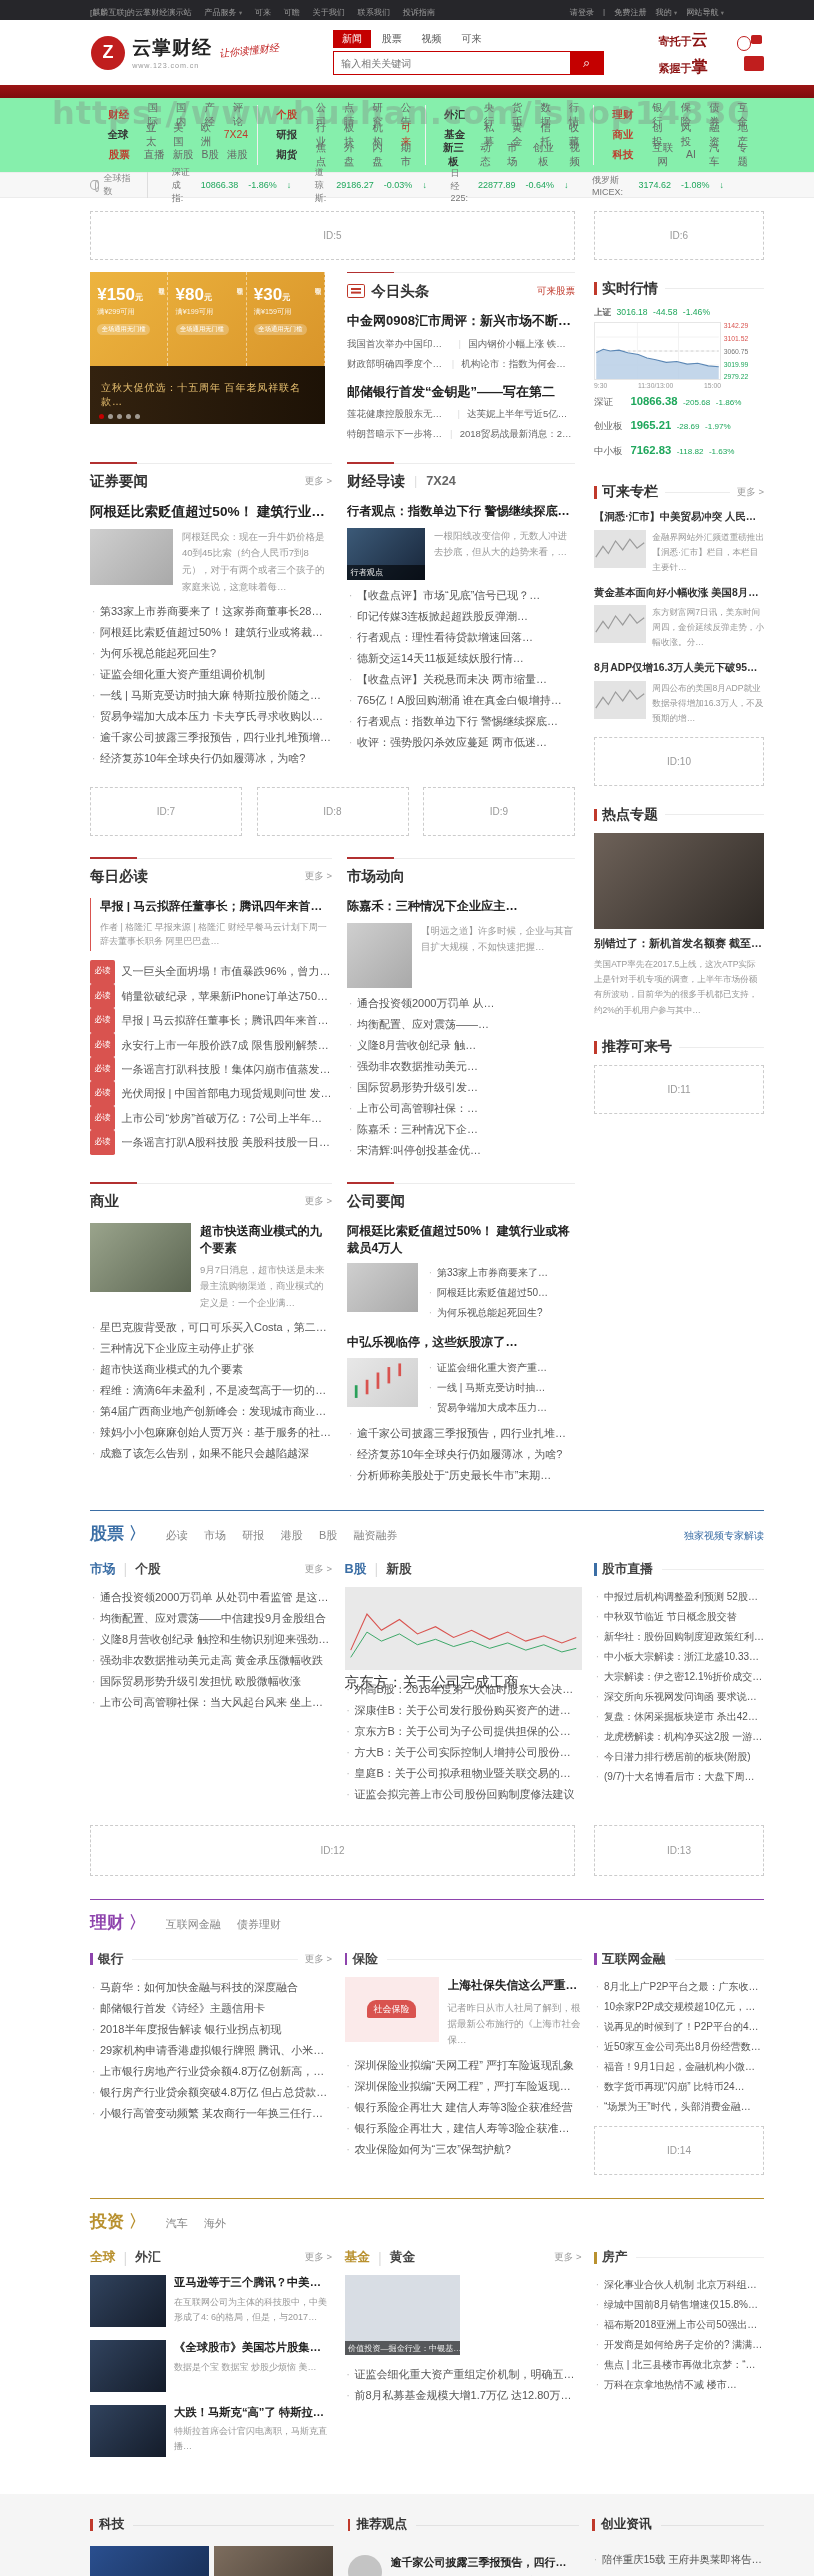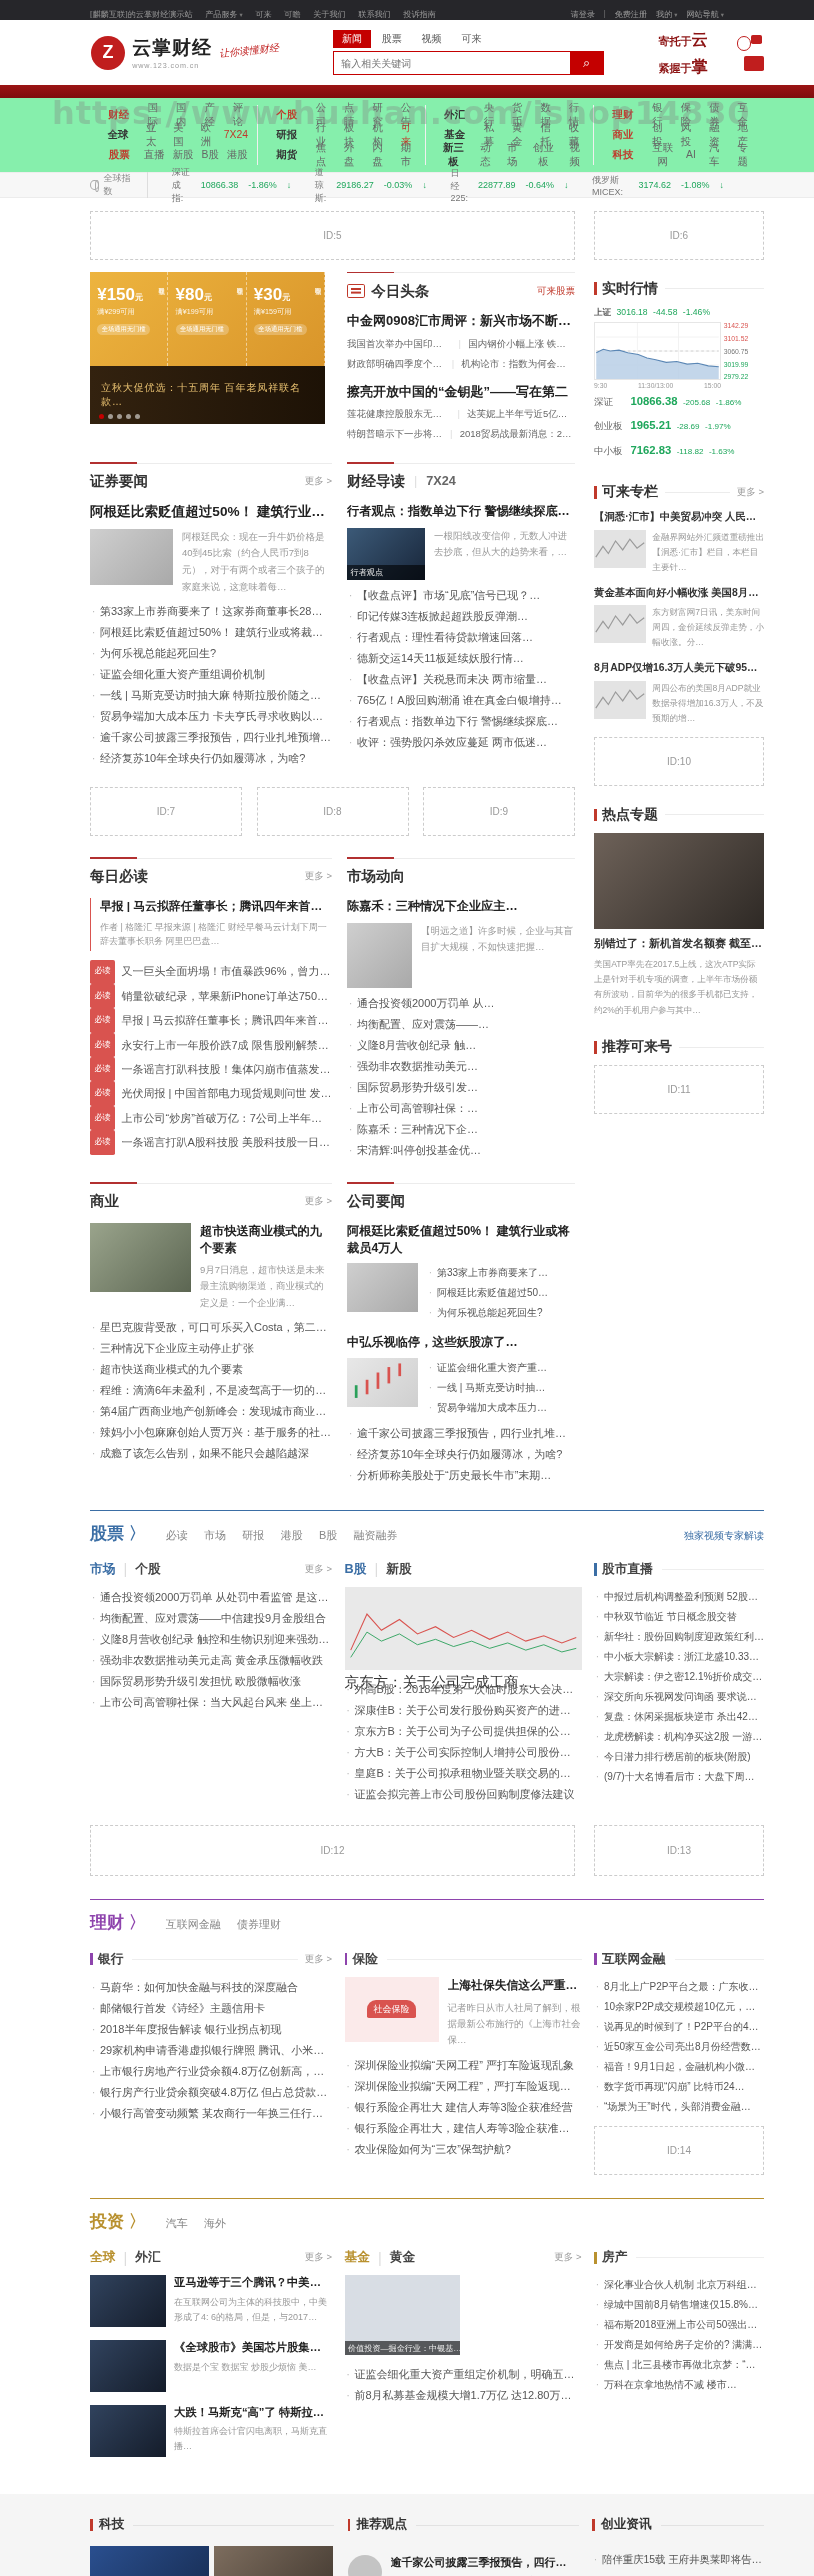--- a/index.html
+++ b/index.html
@@ -4,21 +4,21 @@
 <style>
   * { margin:0; padding:0; box-sizing:border-box; }
   body { width:814px; height:2576px; overflow:hidden; background:#fff;
          font-family:"Liberation Sans","DejaVu Sans",sans-serif; color:#333; position:relative; }
   a, .lnk { text-decoration:none; color:inherit; cursor:pointer; }
   ul { list-style:none; }
   .ell { white-space:nowrap; overflow:hidden; text-overflow:ellipsis; }
 
   
   .topbar { height:20px; background:#26262a; color:#9a9a9a; font-size:8.1px;
-            display:flex; align-items:flex-end; padding:0 90px;font-family:Liberation Serif, serif; }
+            display:flex; align-items:flex-start; padding:7px 90px; }
   .topbar .sp { margin-right:12.7px; white-space:nowrap; }
   .topbar .right { margin-left:auto; display:flex; gap:9px; }
   .caret { font-size:6.3px; color:#777; }
 
   
   .header { height:65px; background:#fff; display:flex; align-items:center; padding:0 50px; }
   .logo { display:flex; align-items:center; margin-left:41px; }
   .logo-mark { width:34px; height:34px; border-radius:50%; background:#c01e1e; color:#fff;
                display:flex; align-items:center; justify-content:center; font-weight:bold; font-size:18px; }
   .logo-txt { margin-left:7.2px; }
@@ -446,21 +446,21 @@
                   <i>|</i>
                   <span class="ell">国内钢价小幅上涨 铁矿石、</span>
                 </div>
               <div class="lrow">
                   <span class="ell">财政部明确四季度个人所得</span>
                   <i>|</i>
                   <span class="ell">机构论市：指数为何会有惊涛、</span>
                 </div>
             </div>
               <div class="hgroup">
-              <div class="h ell">擦亮开放中国的“金钥匙”——写在第二</div>
+              <div class="h ell">邮储银行首发“金钥匙”——写在第二</div>
               <div class="lrow">
                   <span class="ell">莲花健康控股股东无转让控</span>
                   <i>|</i>
                   <span class="ell">达芙妮上半年亏近5亿港元、</span>
                 </div>
               <div class="lrow">
                   <span class="ell">特朗普暗示下一步将杀手锏</span>
                   <i>|</i>
                   <span class="ell">2018贸易战最新消息：2000亿、</span>
                 </div>

